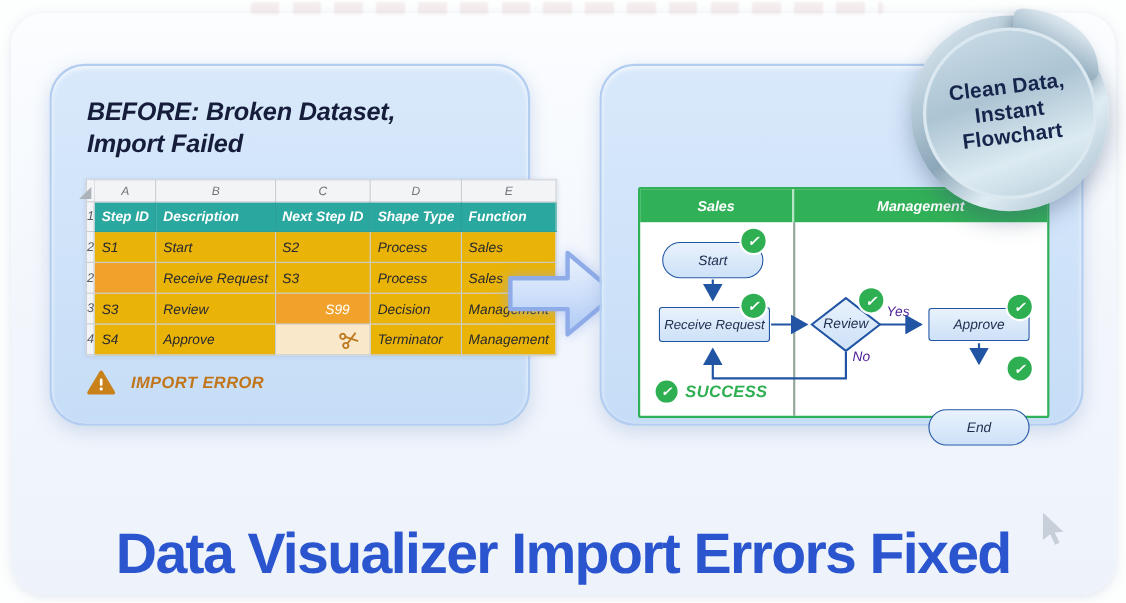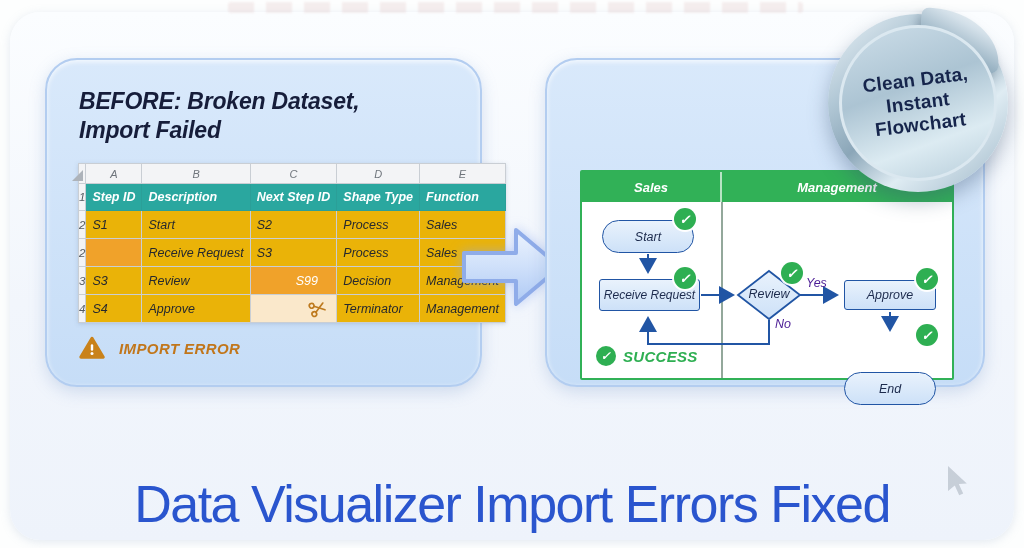--- a/index.html
+++ b/index.html
@@ -130,21 +130,21 @@
   }
   .sticker .label {
     position:absolute; inset:0; display:flex; flex-direction:column; align-items:center; justify-content:center;
     transform:rotate(-7deg); text-align:center;
     font-size:19px; font-weight:700; line-height:1.18; color:#16254c; letter-spacing:.2px;
   }
 
   
   .main-title {
     position:absolute; left:0; right:0; bottom:14px; text-align:center;
-    font-size:52px; font-weight:400; letter-spacing:-1.5px;
+    font-size:52px; font-weight:700; letter-spacing:-1.5px;
     color:var(--title-blue,#2a55ce);
   }
   .cursor-artifact { position:absolute; left:948px; top:466px; opacity:.5; }
 </style>
 </head>
 <body>
 
 <div id="canvas">
   <div class="card"></div>
   <div class="ghost-text"></div>

